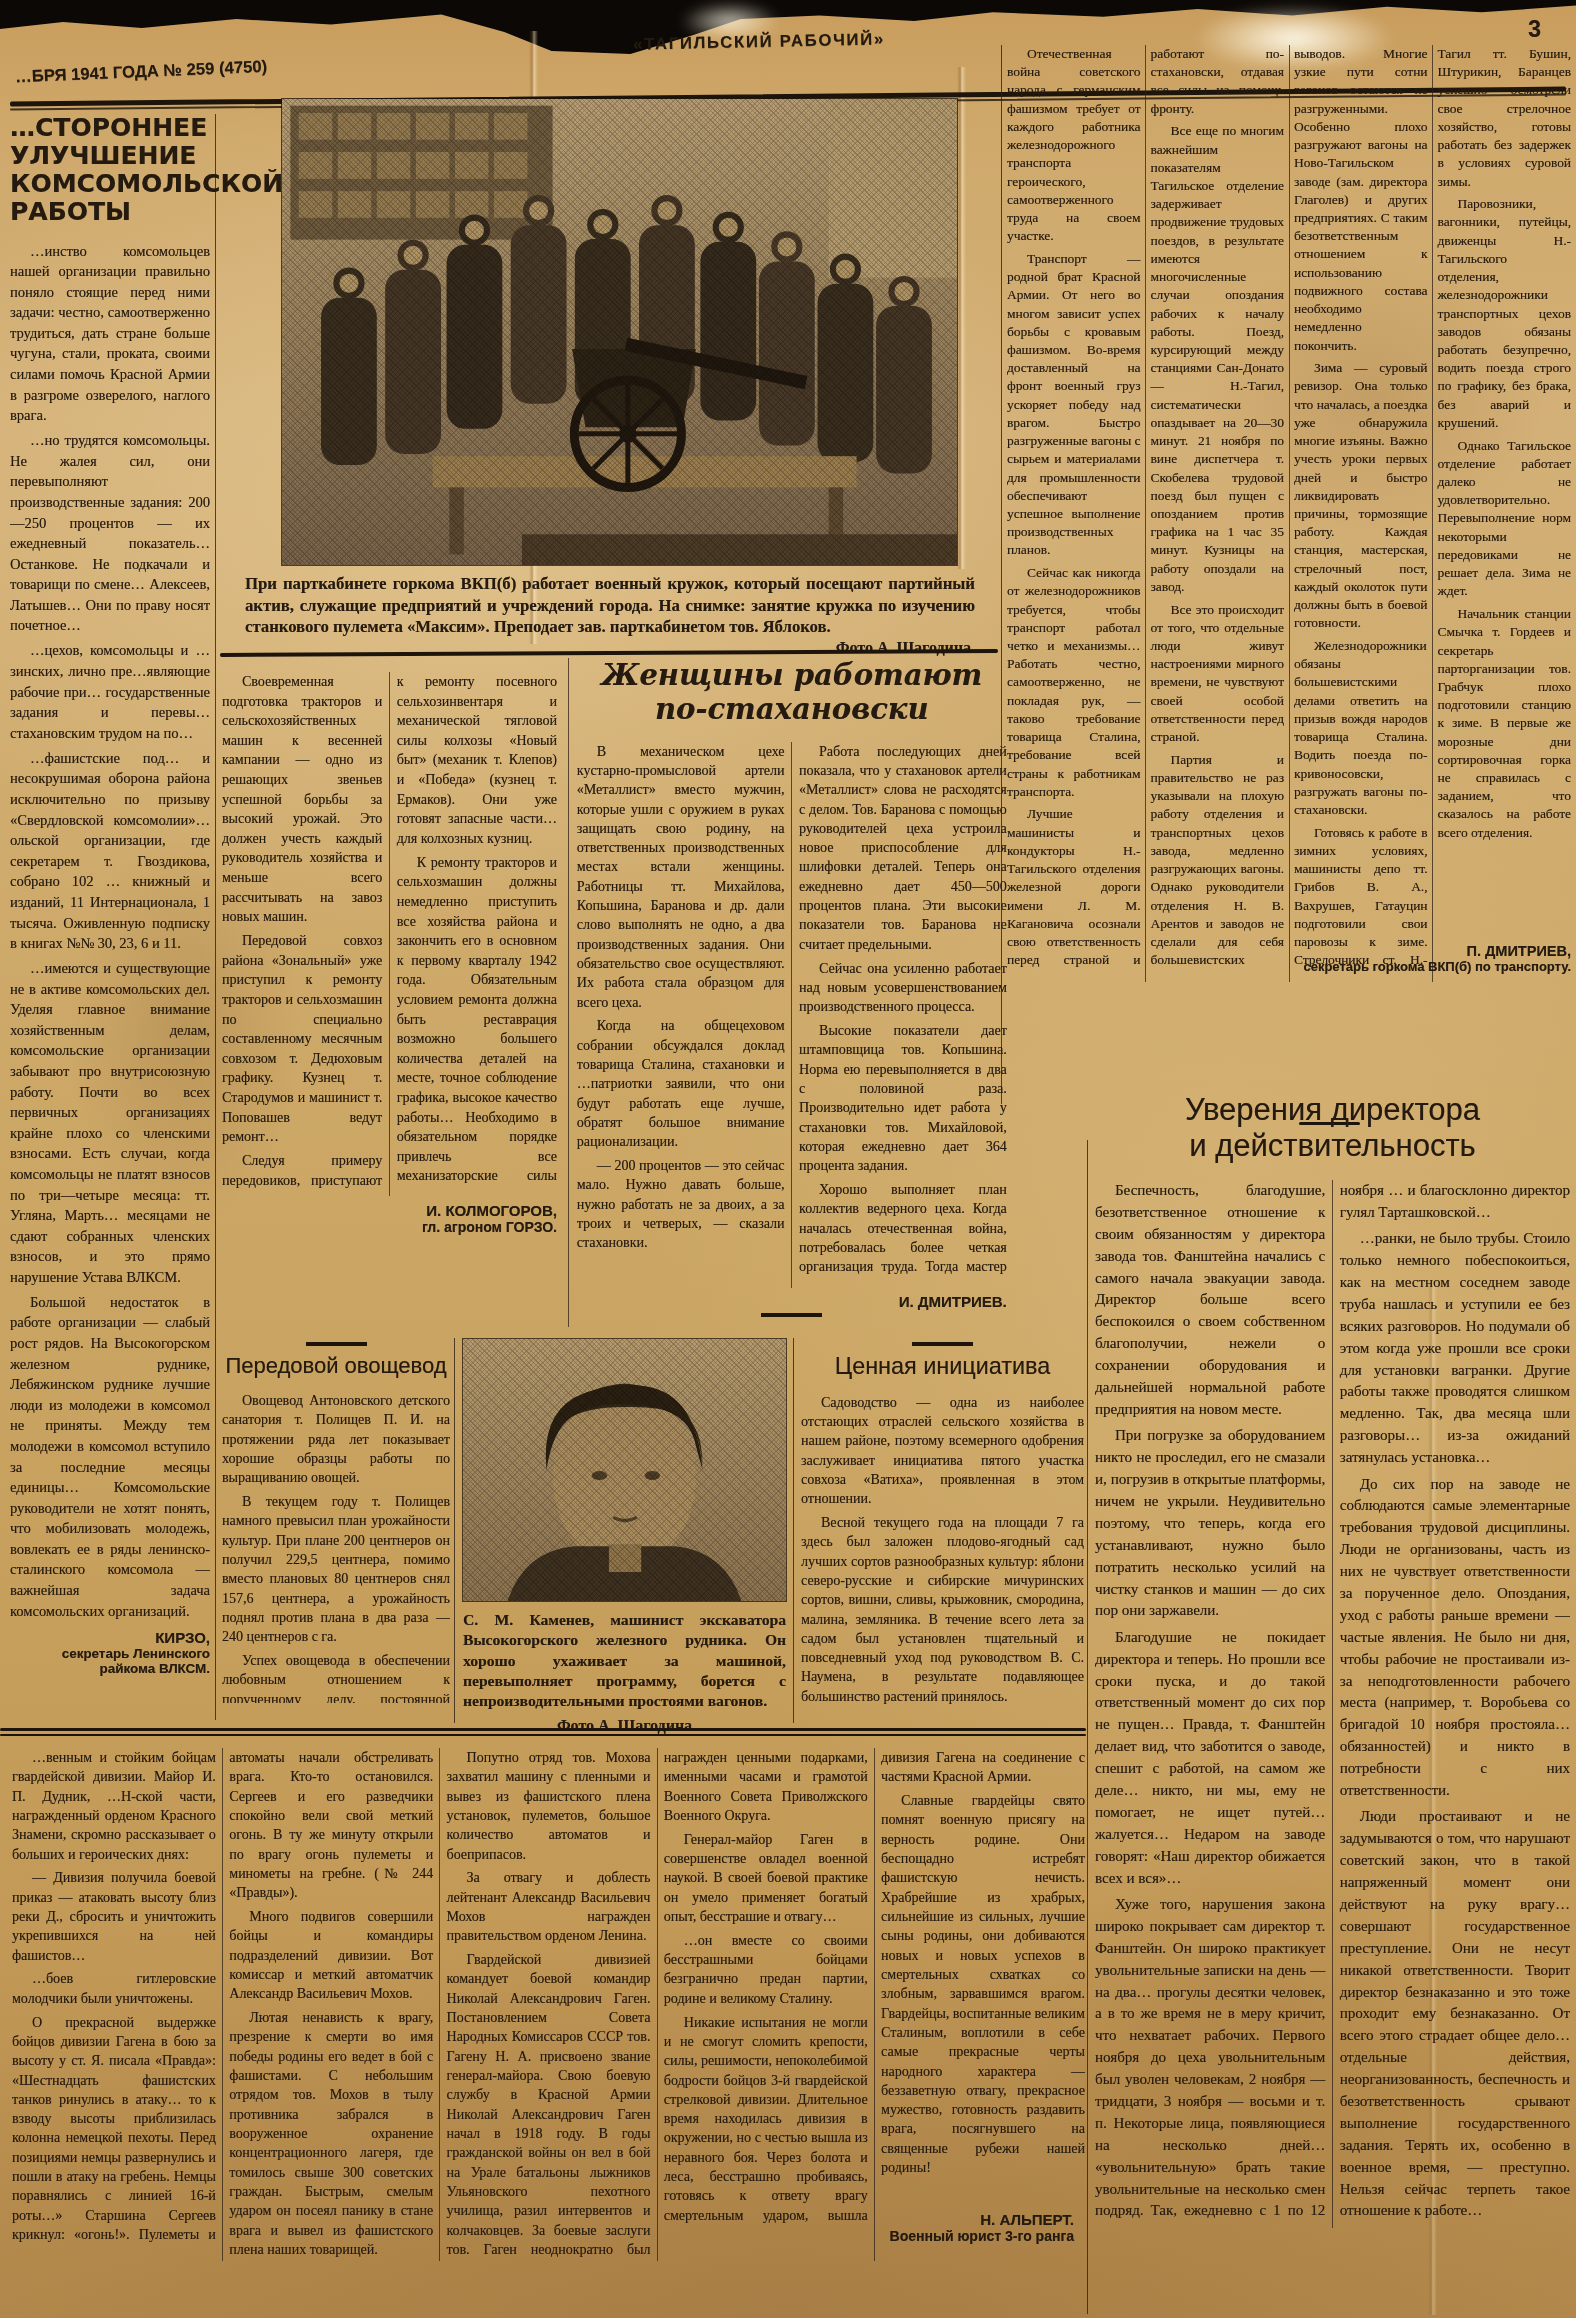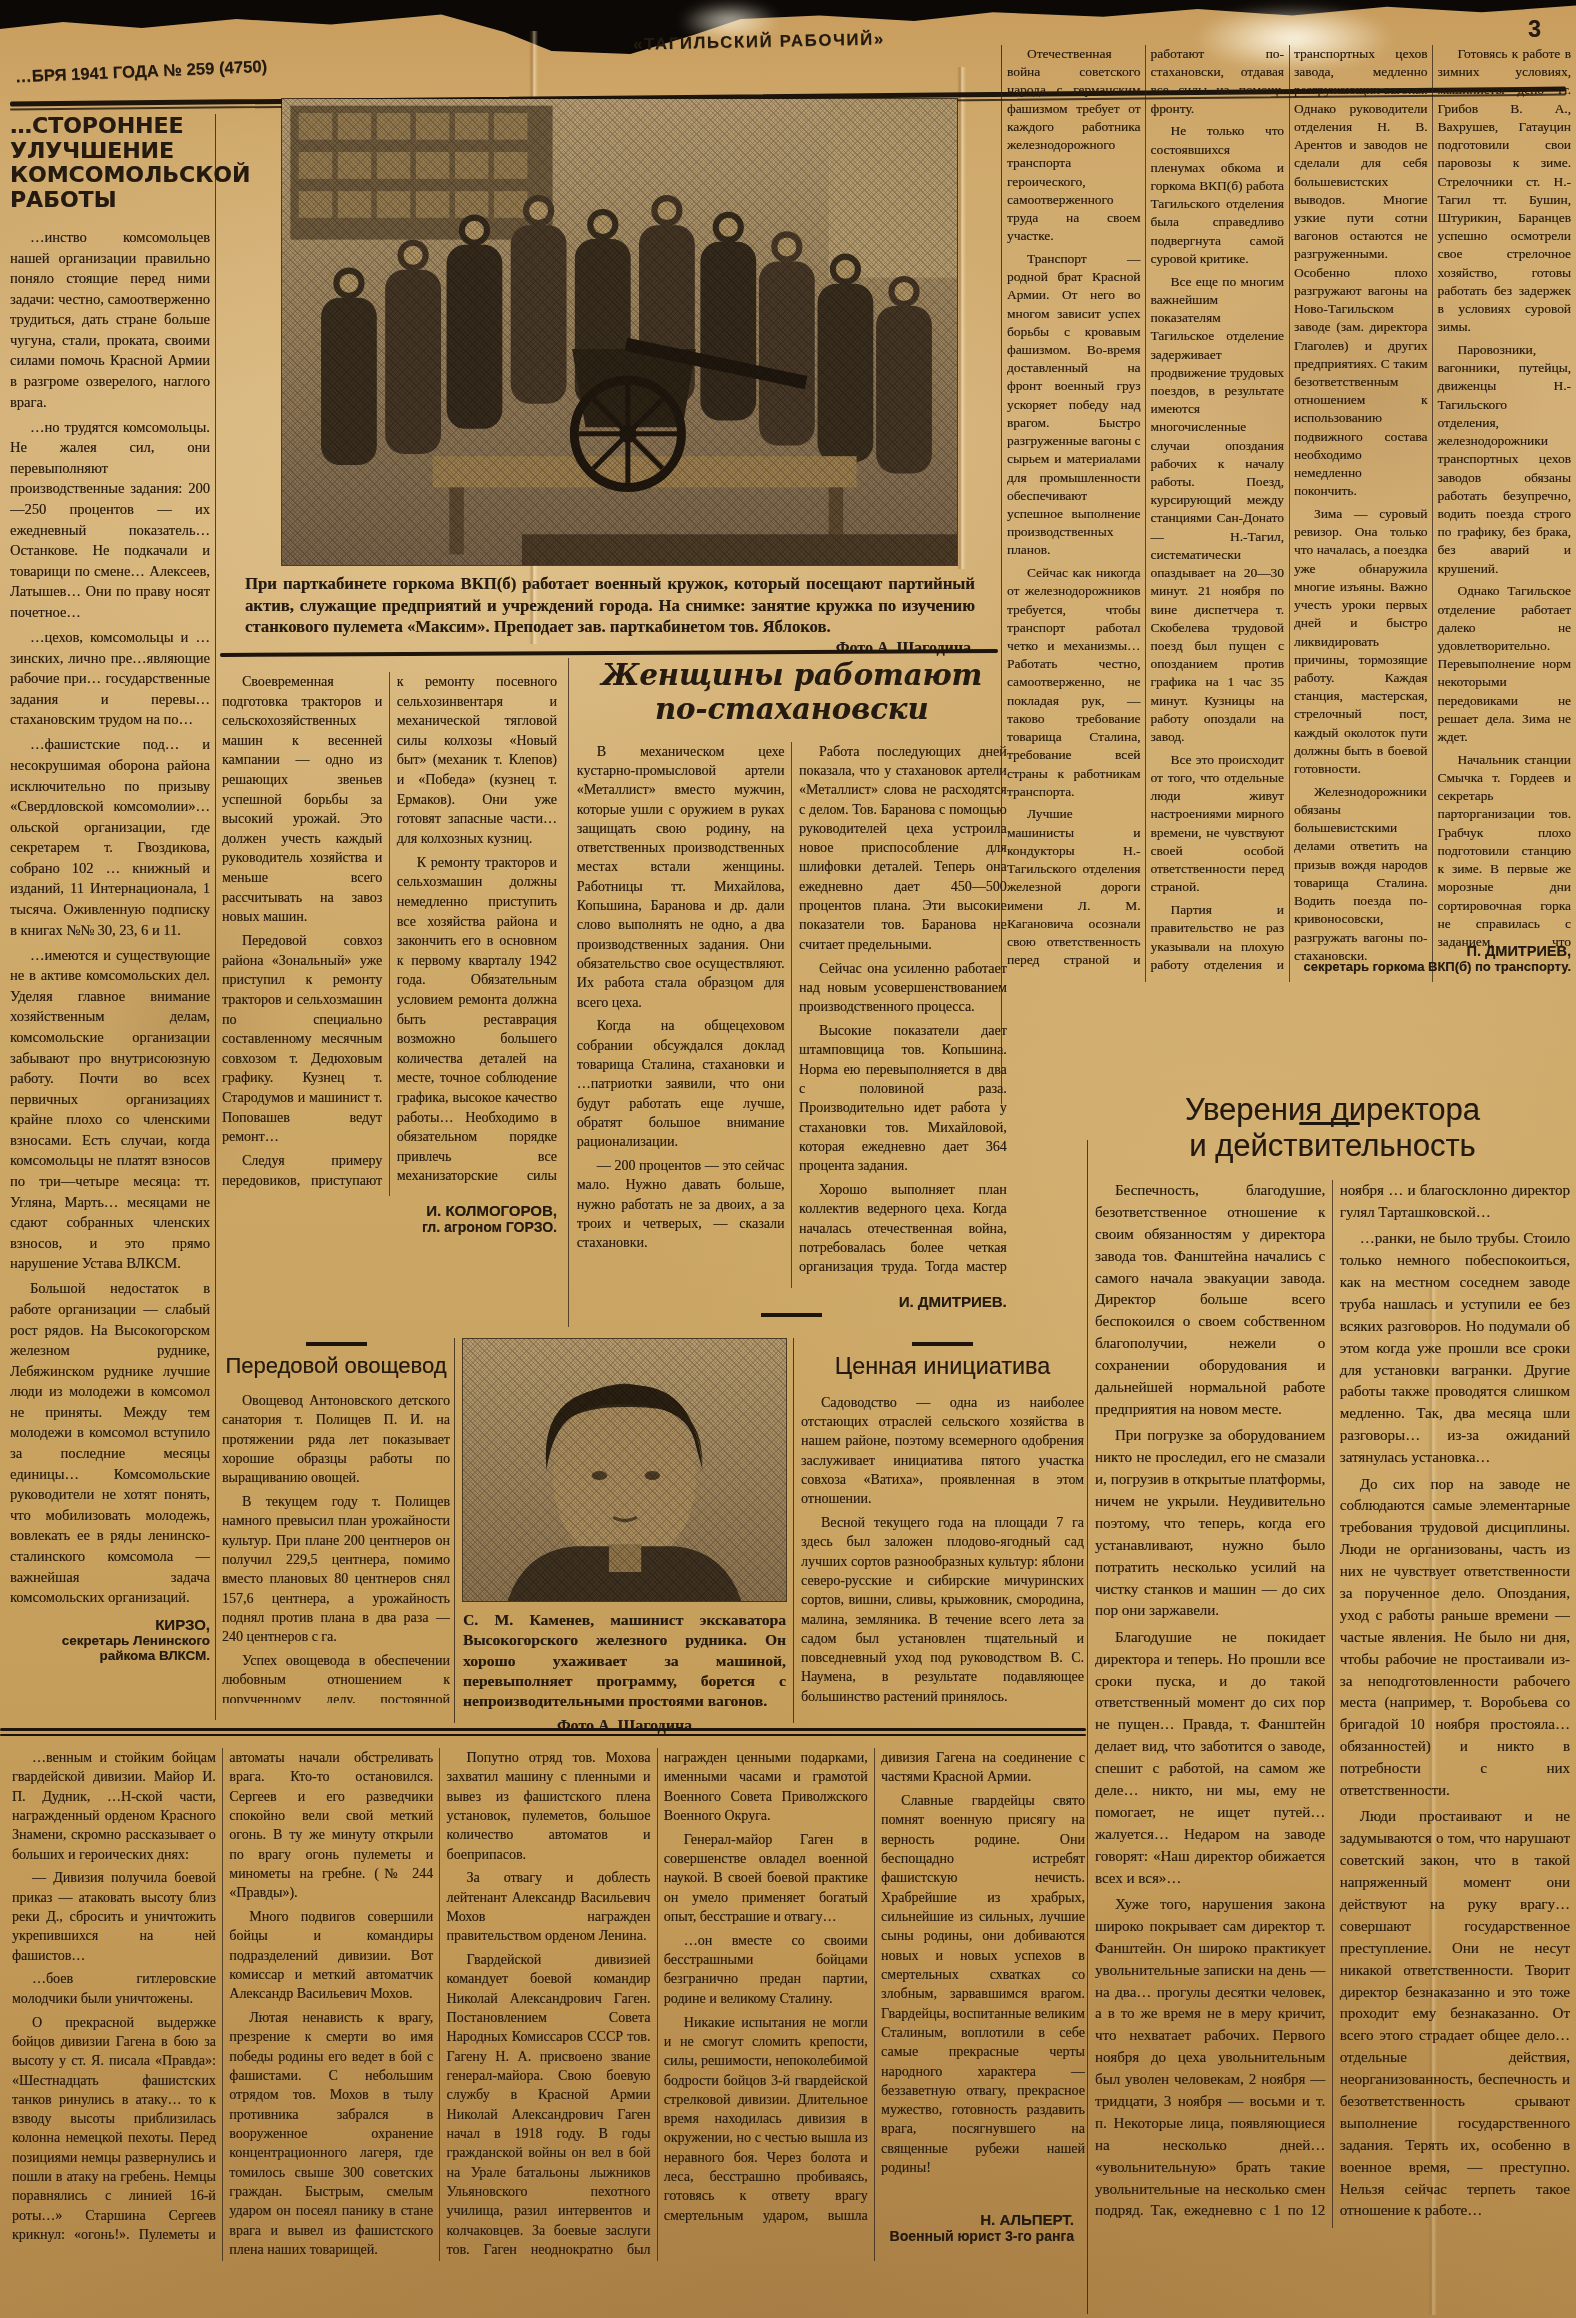--- a/index.html
+++ b/index.html
@@ -64,21 +64,21 @@
   <div class="glare" style="left:1193px;top:4.5px;width:201px;height:67px;"></div>
   <div class="glare" style="left:680px;top:2.2px;width:100px;height:39px;opacity:.8;"></div>
 
   <div id="mast-date" class="ink">…БРЯ 1941 ГОДА № 259 (4750)</div>
   <div id="mast-title" class="ink">«ТАГИЛЬСКИЙ РАБОЧИЙ»</div>
   <div id="mast-page" class="ink">3</div>
   <div class="hrule" style="left:10px;top:94px;width:1556px;height:5px;transform:rotate(-0.55deg);"></div>
   <div class="hrule thin" style="left:10px;top:101px;width:1556px;transform:rotate(-0.55deg);opacity:.8;"></div>
 
   <div class="art" style="left:10px;top:114px;width:200px;height:1606px;border-right:1.1px solid rgba(45,33,20,.8);padding-right:4.5px;">
-    <div class="hl-slab ink" style="font-size:22px;text-align:left;margin-bottom:14.5px;">…СТОРОННЕЕ УЛУЧШЕНИЕ КОМСОМОЛЬСКОЙ РАБОТЫ</div>
+    <div class="hl-slab ink" style="font-size:25px;text-align:left;margin-bottom:14.5px;">…СТОРОННЕЕ УЛУЧШЕНИЕ КОМСОМОЛЬСКОЙ РАБОТЫ</div>
     <div class="body ink" style="font-size:14.5px;line-height:1.42;height:1383px;">
         <p>…инство комсомольцев нашей организации правильно поняло стоящие перед ними задачи: честно, самоотверженно трудиться, дать стране больше чугуна, стали, проката, своими силами помочь Красной Армии в разгроме озверелого, наглого врага.</p>
         <p>…но трудятся комсомольцы. Не жалея сил, они перевыполняют производственные задания: 200—250 процентов — их ежедневный показатель… Останкове. Не подкачали и товарищи по смене… Алексеев, Латышев… Они по праву носят почетное…</p>
         <p>…цехов, комсомольцы и …зинских, лично пре…являющие рабочие при… государственные задания и перевы… стахановским трудом на по…</p>
         <p>…фашистские под… и несокрушимая оборона района исключительно по призыву «Свердловской комсомолии»… ольской организации, где секретарем т. Гвоздикова, собрано 102 … книжный и изданий, 11 Интернационала, 1 тысяча. Оживленную подписку в книгах №№ 30, 23, 6 и 11.</p>
         <p>…имеются и существующие не в активе комсомольских дел. Уделяя главное внимание хозяйственным делам, комсомольские организации забывают про внутрисоюзную работу. Почти во всех первичных организациях крайне плохо со членскими взносами. Есть случаи, когда комсомольцы не платят взносов по три—четыре месяца: тт. Угляна, Марть… месяцами не сдают собранных членских взносов, и это прямо нарушение Устава ВЛКСМ.</p>
         <p>Большой недостаток в работе организации — слабый рост рядов. На Высокогорском железном руднике, Лебяжинском руднике лучшие люди из молодежи в комсомол не приняты. Между тем молодежи в комсомол вступило за последние месяцы единицы… Комсомольские руководители не хотят понять, что мобилизовать молодежь, вовлекать ее в ряды ленинско-сталинского комсомола — важнейшая задача комсомольских организаций.</p>
       </div>
     <div class="sig ink" style="font-size:15px;">КИРЗО,</div>
     <div class="sig-role ink" style="font-size:13.4px;">секретарь Ленинского райкома ВЛКСМ.</div>
@@ -269,21 +269,20 @@
       </div>
   </div>
 
   <div class="vrule" style="left:1001px;top:45px;height:1059px;"></div>
   <div class="art" style="left:1007px;top:45px;width:564px;height:1065px;">
     <div class="body cols ink" style="column-count:4;column-gap:10px;font-size:13.4px;line-height:1.36;height:937px;">
         <p>Отечественная война советского народа с германским фашизмом требует от каждого работника железнодорожного транспорта героического, самоотверженного труда на своем участке.</p>
         <p>Транспорт — родной брат Красной Армии. От него во многом зависит успех борьбы с кровавым фашизмом. Во-время доставленный на фронт военный груз ускоряет победу над врагом. Быстро разгруженные вагоны с сырьем и материалами для промышленности обеспечивают успешное выполнение производственных планов.</p>
         <p>Сейчас как никогда от железнодорожников требуется, чтобы транспорт работал четко и механизмы… Работать честно, самоотверженно, не покладая рук, — таково требование товарища Сталина, требование всей страны к работникам транспорта.</p>
         <p>Лучшие машинисты и кондукторы Н.-Тагильского отделения железной дороги имени Л. М. Кагановича осознали свою ответственность перед страной и работают по-стахановски, отдавая все силы на помощь фронту.</p>
-        <p>Не только что состоявшихся пленумах обкома и горкома ВКП(б) работа Тагильского отделения была справедливо подвергнута самой суровой критике.</p>
         <p>Все еще по многим важнейшим показателям Тагильское отделение задерживает продвижение трудовых поездов, в результате имеются многочисленные случаи опоздания рабочих к началу работы. Поезд, курсирующий между станциями Сан-Донато — Н.-Тагил, систематически опаздывает на 20—30 минут. 21 ноября по вине диспетчера т. Скобелева трудовой поезд был пущен с опозданием против графика на 1 час 35 минут. Кузницы на работу опоздали на завод.</p>
         <p>Все это происходит от того, что отдельные люди живут настроениями мирного времени, не чувствуют своей особой ответственности перед страной.</p>
         <p>Партия и правительство не раз указывали на плохую работу отделения и транспортных цехов завода, медленно разгружающих вагоны. Однако руководители отделения Н. В. Арентов и заводов не сделали для себя большевистских выводов. Многие узкие пути сотни вагонов остаются не разгруженными. Особенно плохо разгружают вагоны на Ново-Тагильском заводе (зам. директора Глаголев) и других предприятиях. С таким безответственным отношением к использованию подвижного состава необходимо немедленно покончить.</p>
         <p>Зима — суровый ревизор. Она только что началась, а поездка уже обнаружила многие изъяны. Важно учесть уроки первых дней и быстро ликвидировать причины, тормозящие работу. Каждая станция, мастерская, стрелочный пост, каждый околоток пути должны быть в боевой готовности.</p>
         <p>Железнодорожники обязаны большевистскими делами ответить на призыв вождя народов товарища Сталина. Водить поезда по-кривоносовски, разгружать вагоны по-стахановски.</p>
         <p>Готовясь к работе в зимних условиях, машинисты депо тт. Грибов В. А., Вахрушев, Гатауцин подготовили свои паровозы к зиме. Стрелочники ст. Н.-Тагил тт. Бушин, Штурикин, Баранцев успешно осмотрели свое стрелочное хозяйство, готовы работать без задержек в условиях суровой зимы.</p>
         <p>Паровозники, вагонники, путейцы, движенцы Н.-Тагильского отделения, железнодорожники транспортных цехов заводов обязаны работать безупречно, водить поезда строго по графику, без брака, без аварий и крушений.</p>
         <p>Однако Тагильское отделение работает далеко не удовлетворительно. Перевыполнение норм некоторыми передовиками не решает дела. Зима не ждет.</p>
         <p>Начальник станции Смычка т. Гордеев и секретарь парторганизации тов. Грабчук плохо подготовили станцию к зиме. В первые же морозные дни сортировочная горка не справилась с заданием, что сказалось на работе всего отделения.</p>
       </div>

